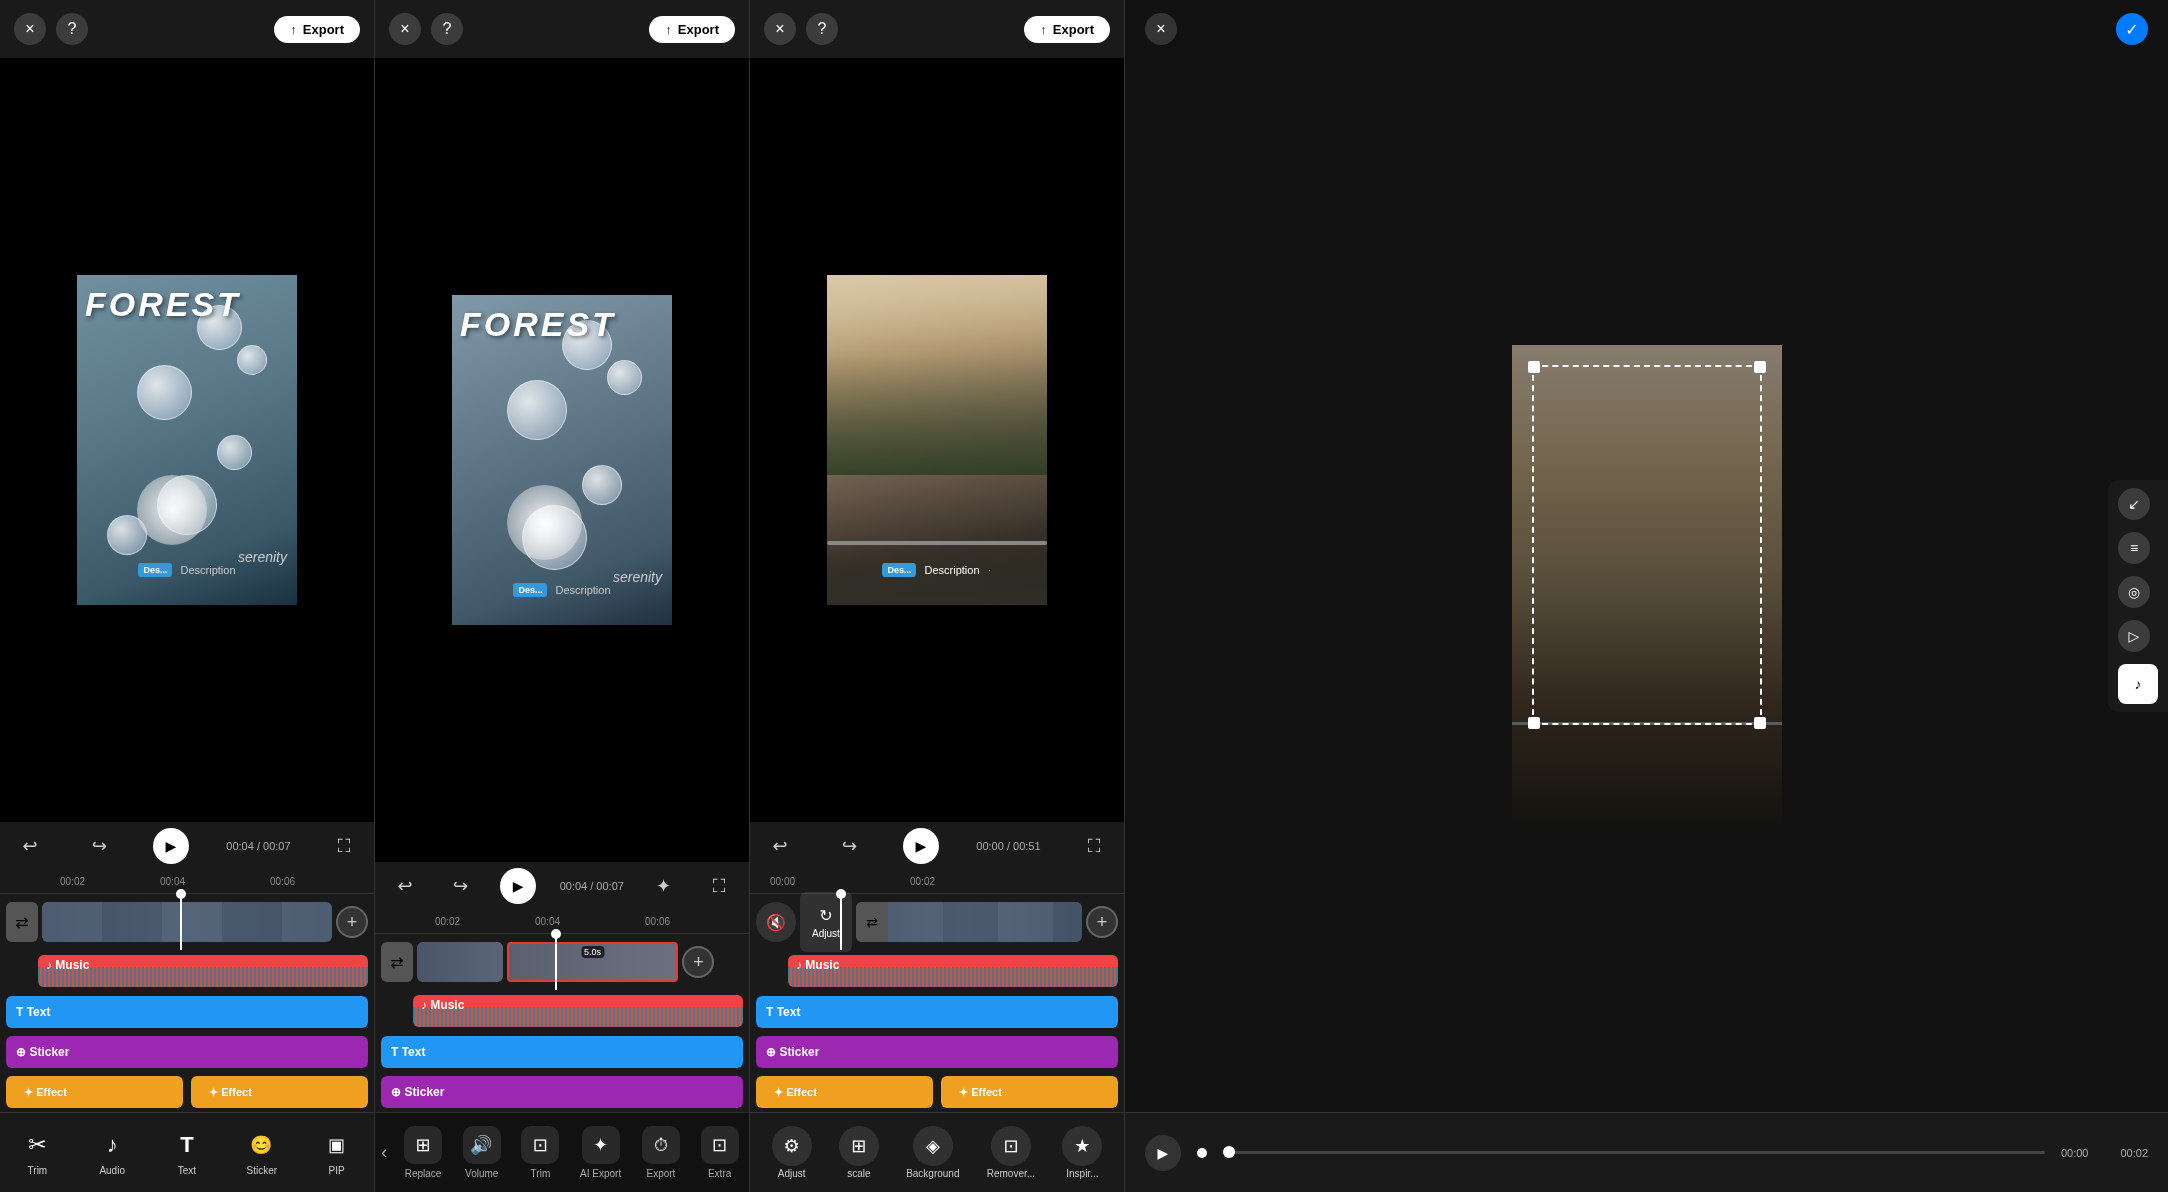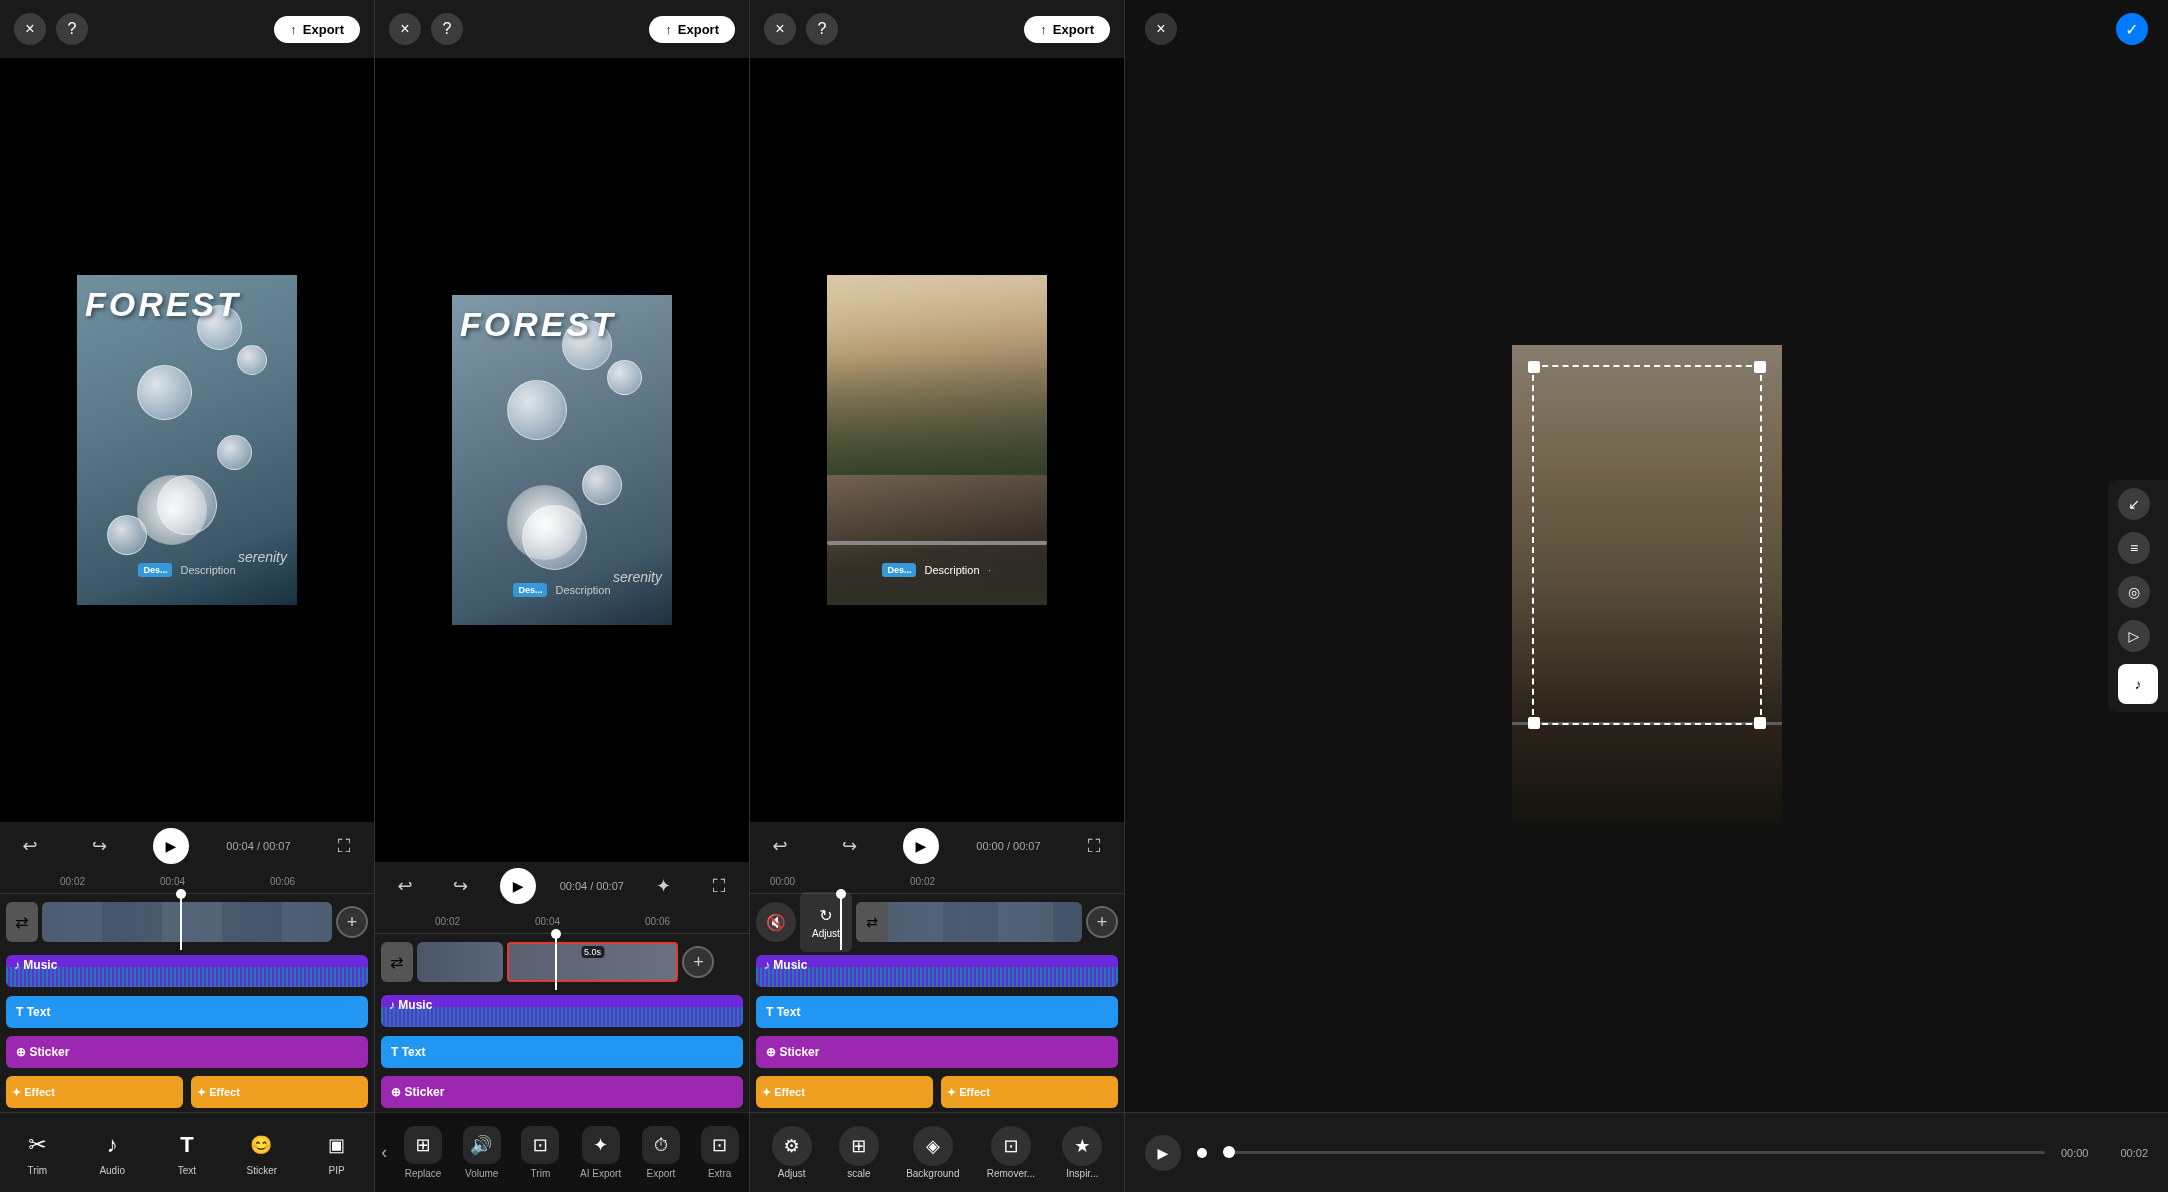--- a/index.html
+++ b/index.html
@@ -200,24 +200,25 @@
       color: #ccc;
       font-size: 18px;
       cursor: pointer;
       display: flex; align-items: center; justify-content: center;
       flex-shrink: 0;
     }
 
     .track-music {
       height: 32px;
       flex: 1;
-      background: #6d28d9;
+      background: #ef4444;
       border-radius: 6px;
       position: relative;
       overflow: hidden;
+      margin-left: 32px;
     }
 
     .music-wave {
       position: absolute;
       bottom: 0; left: 0; right: 0;
       height: 20px;
       background: repeating-linear-gradient(
         90deg,
         rgba(0,150,160,0.8) 0px, rgba(0,150,160,0.8) 2px,
         transparent 2px, transparent 4px
@@ -238,21 +239,21 @@
       background: #9c27b0;
       border-radius: 6px;
       display: flex; align-items: center; padding: 0 10px;
     }
 
     .track-effect-bar {
       height: 32px;
       flex: 1;
       background: #f0a020;
       border-radius: 6px;
-      display: flex; align-items: center; padding: 0 6px;
+      display: flex; align-items: center; padding: 0 18px;
     }
 
     
     .bottom-toolbar {
       display: flex;
       align-items: center;
       justify-content: space-around;
       height: 80px;
       background: #1a1a1a;
       border-top: 1px solid #333;
@@ -810,21 +811,21 @@
           <span style="color:#aaa;font-size:12px;">·</span>
         </div>
       </div>
     </div>
   </div>
 
   <div class="controls-bar">
     <button class="ctrl-btn">↩</button>
     <button class="ctrl-btn">↪</button>
     <button class="play-btn">▶</button>
-    <span style="color:#aaa;font-size:11px;">00:00 / 00:07</span>
+    <span style="color:#aaa;font-size:11px;">00:00 / 00:51</span>
     <button class="ctrl-btn">⛶</button>
   </div>
 
   <div class="timeline-area">
 
     <div class="time-ruler">
       <span style="position:absolute;left:20px;">00:00</span>
       <span style="position:absolute;left:160px;">00:02</span>
     </div>
 

